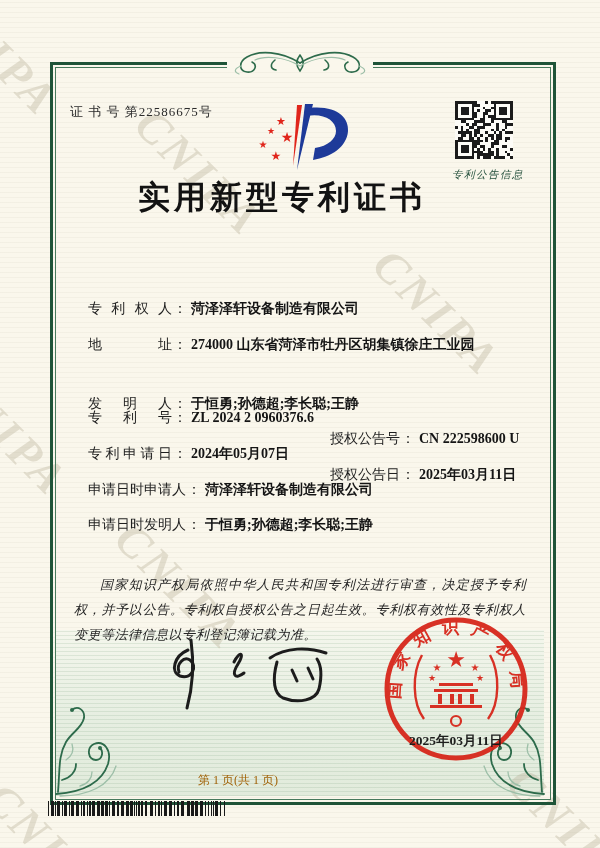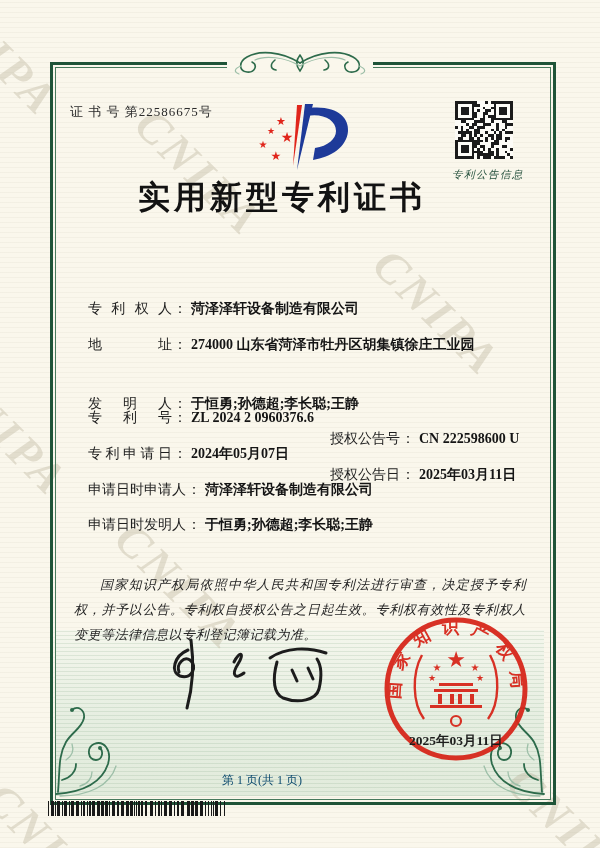--- a/index.html
+++ b/index.html
@@ -57,21 +57,21 @@
     font-size:13px; font-style:italic; line-height:25px; letter-spacing:.5px;
     text-indent:2em; text-align:justify; color:#242424;
   }
   .officer{
     position:absolute; left:88px; top:662px; z-index:4;
     font-family:"Liberation Sans","DejaVu Sans",sans-serif;
     font-weight:700; font-size:14px; line-height:26px; color:#161616;
   }
   .signature{ position:absolute; left:158px; top:636px; z-index:4;}
   .seal{ position:absolute; left:382px; top:615px; z-index:5;}
-  .footer{ position:absolute; left:0; top:772px; width:476px; text-align:center; font-size:12px; color:#0c4a6e; z-index:4;padding-left:24px;}
+  .footer{ position:absolute; left:0; top:772px; width:476px; text-align:center; font-size:12px; color:#a16207; z-index:4;}
   .barcode{ position:absolute; left:48px; top:801px; height:15px; z-index:4; white-space:nowrap; font-size:0;}
   .barcode span{ display:inline-block; height:15px; background:#191919; vertical-align:top;}
   #qr-modules rect{ fill:#1b1b1b; }
 </style>
 </head>
 <body>
 
 <div class="page">
 
   <div class="wm" style="left:-42px; top:-22px;">CNIPA</div>

